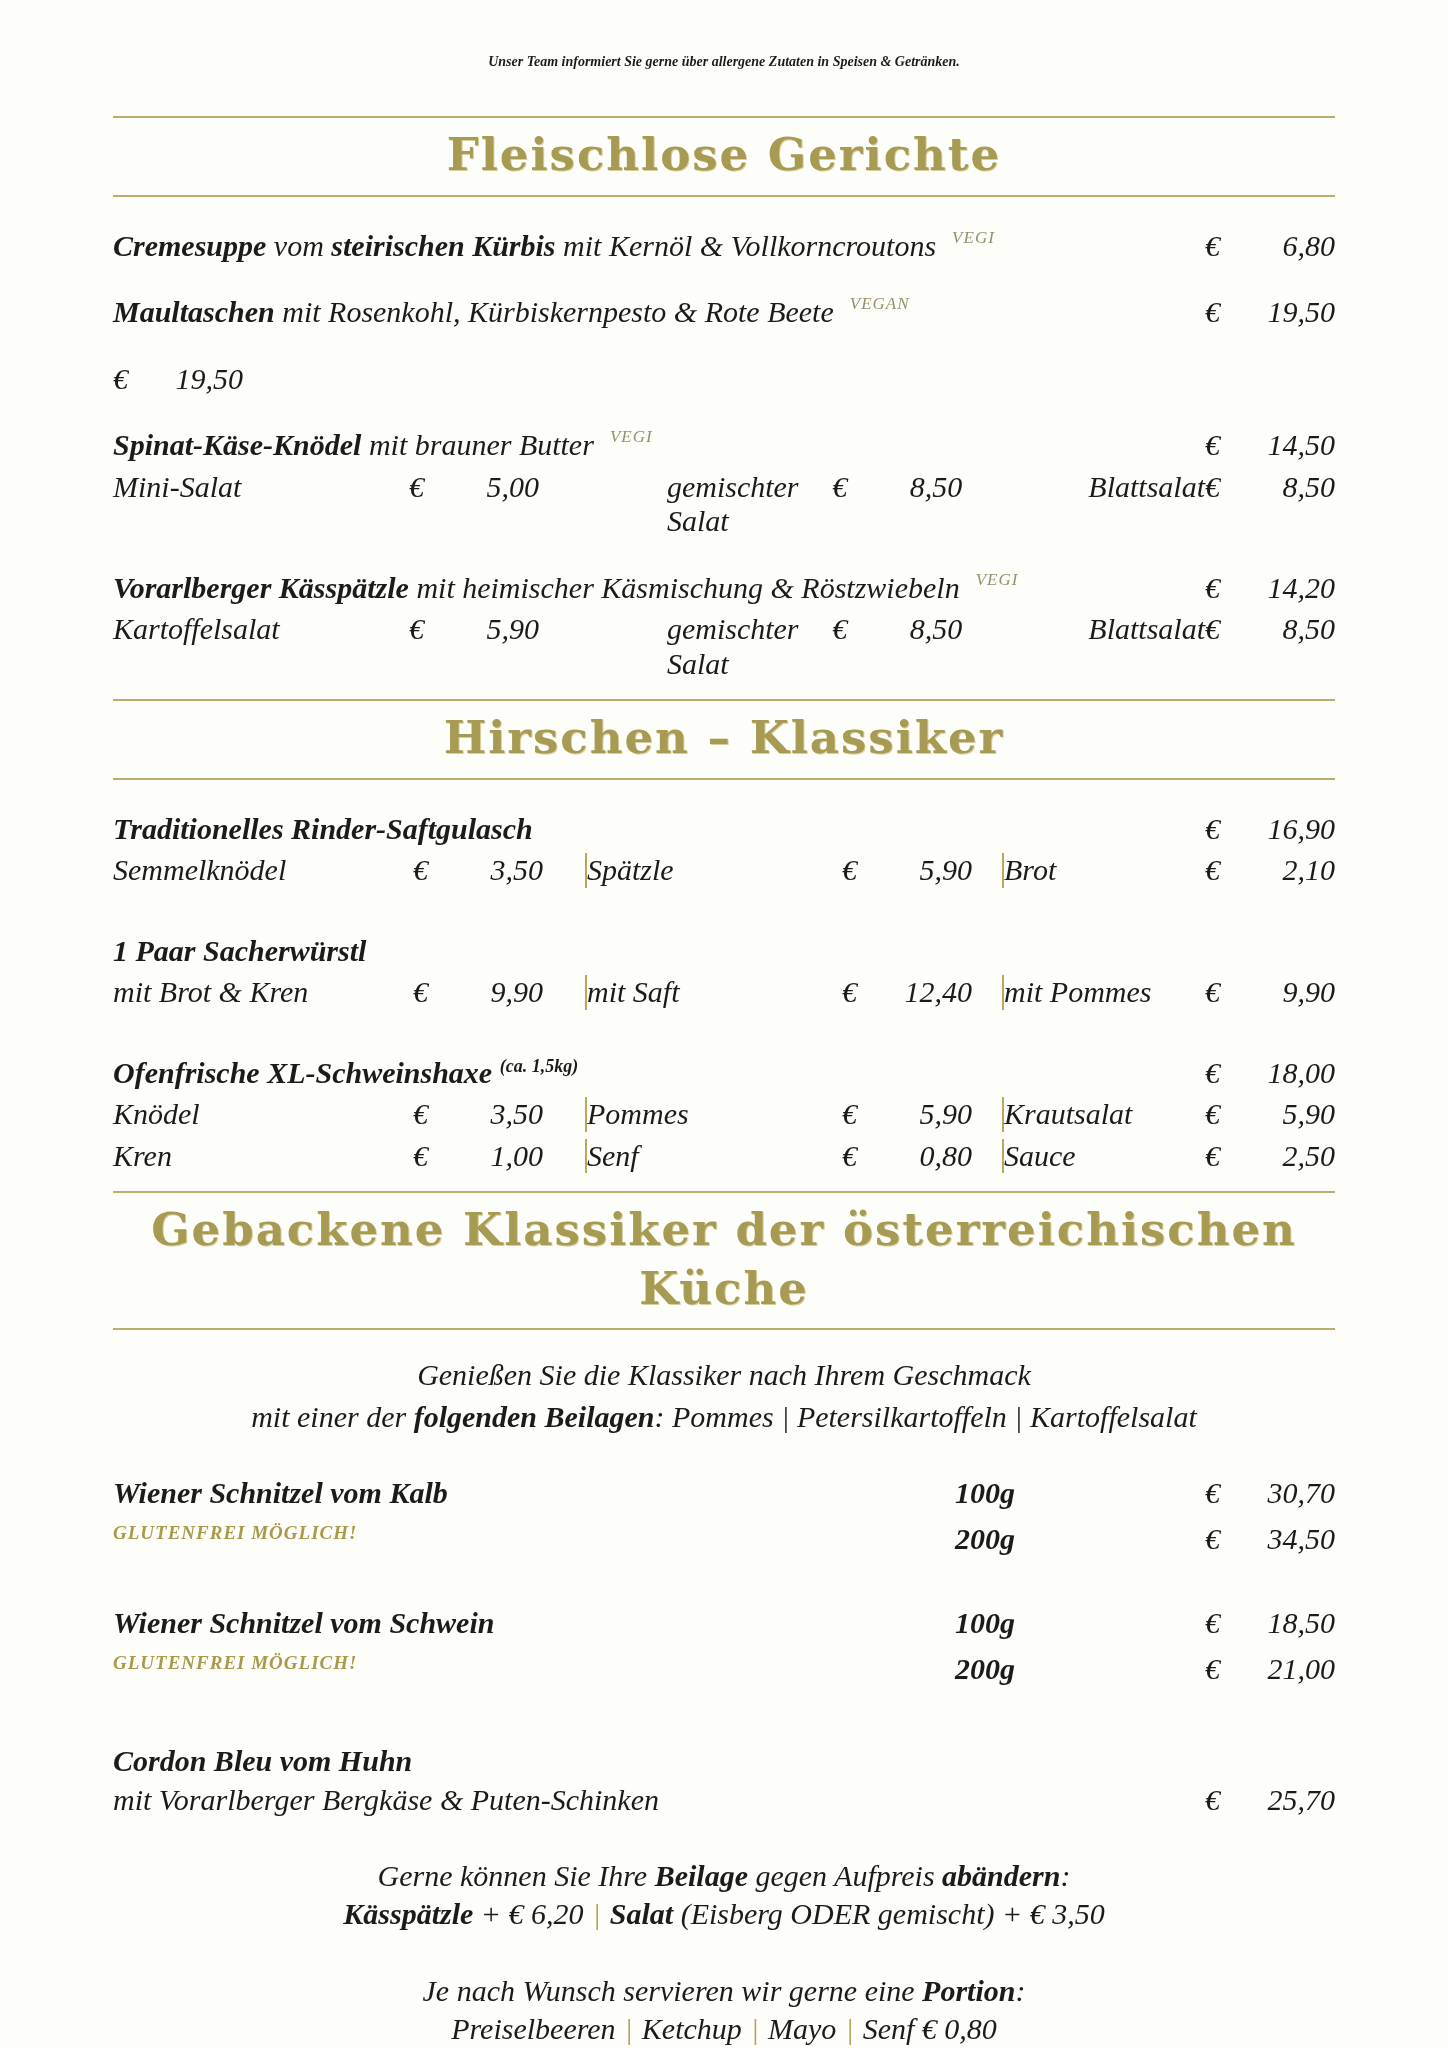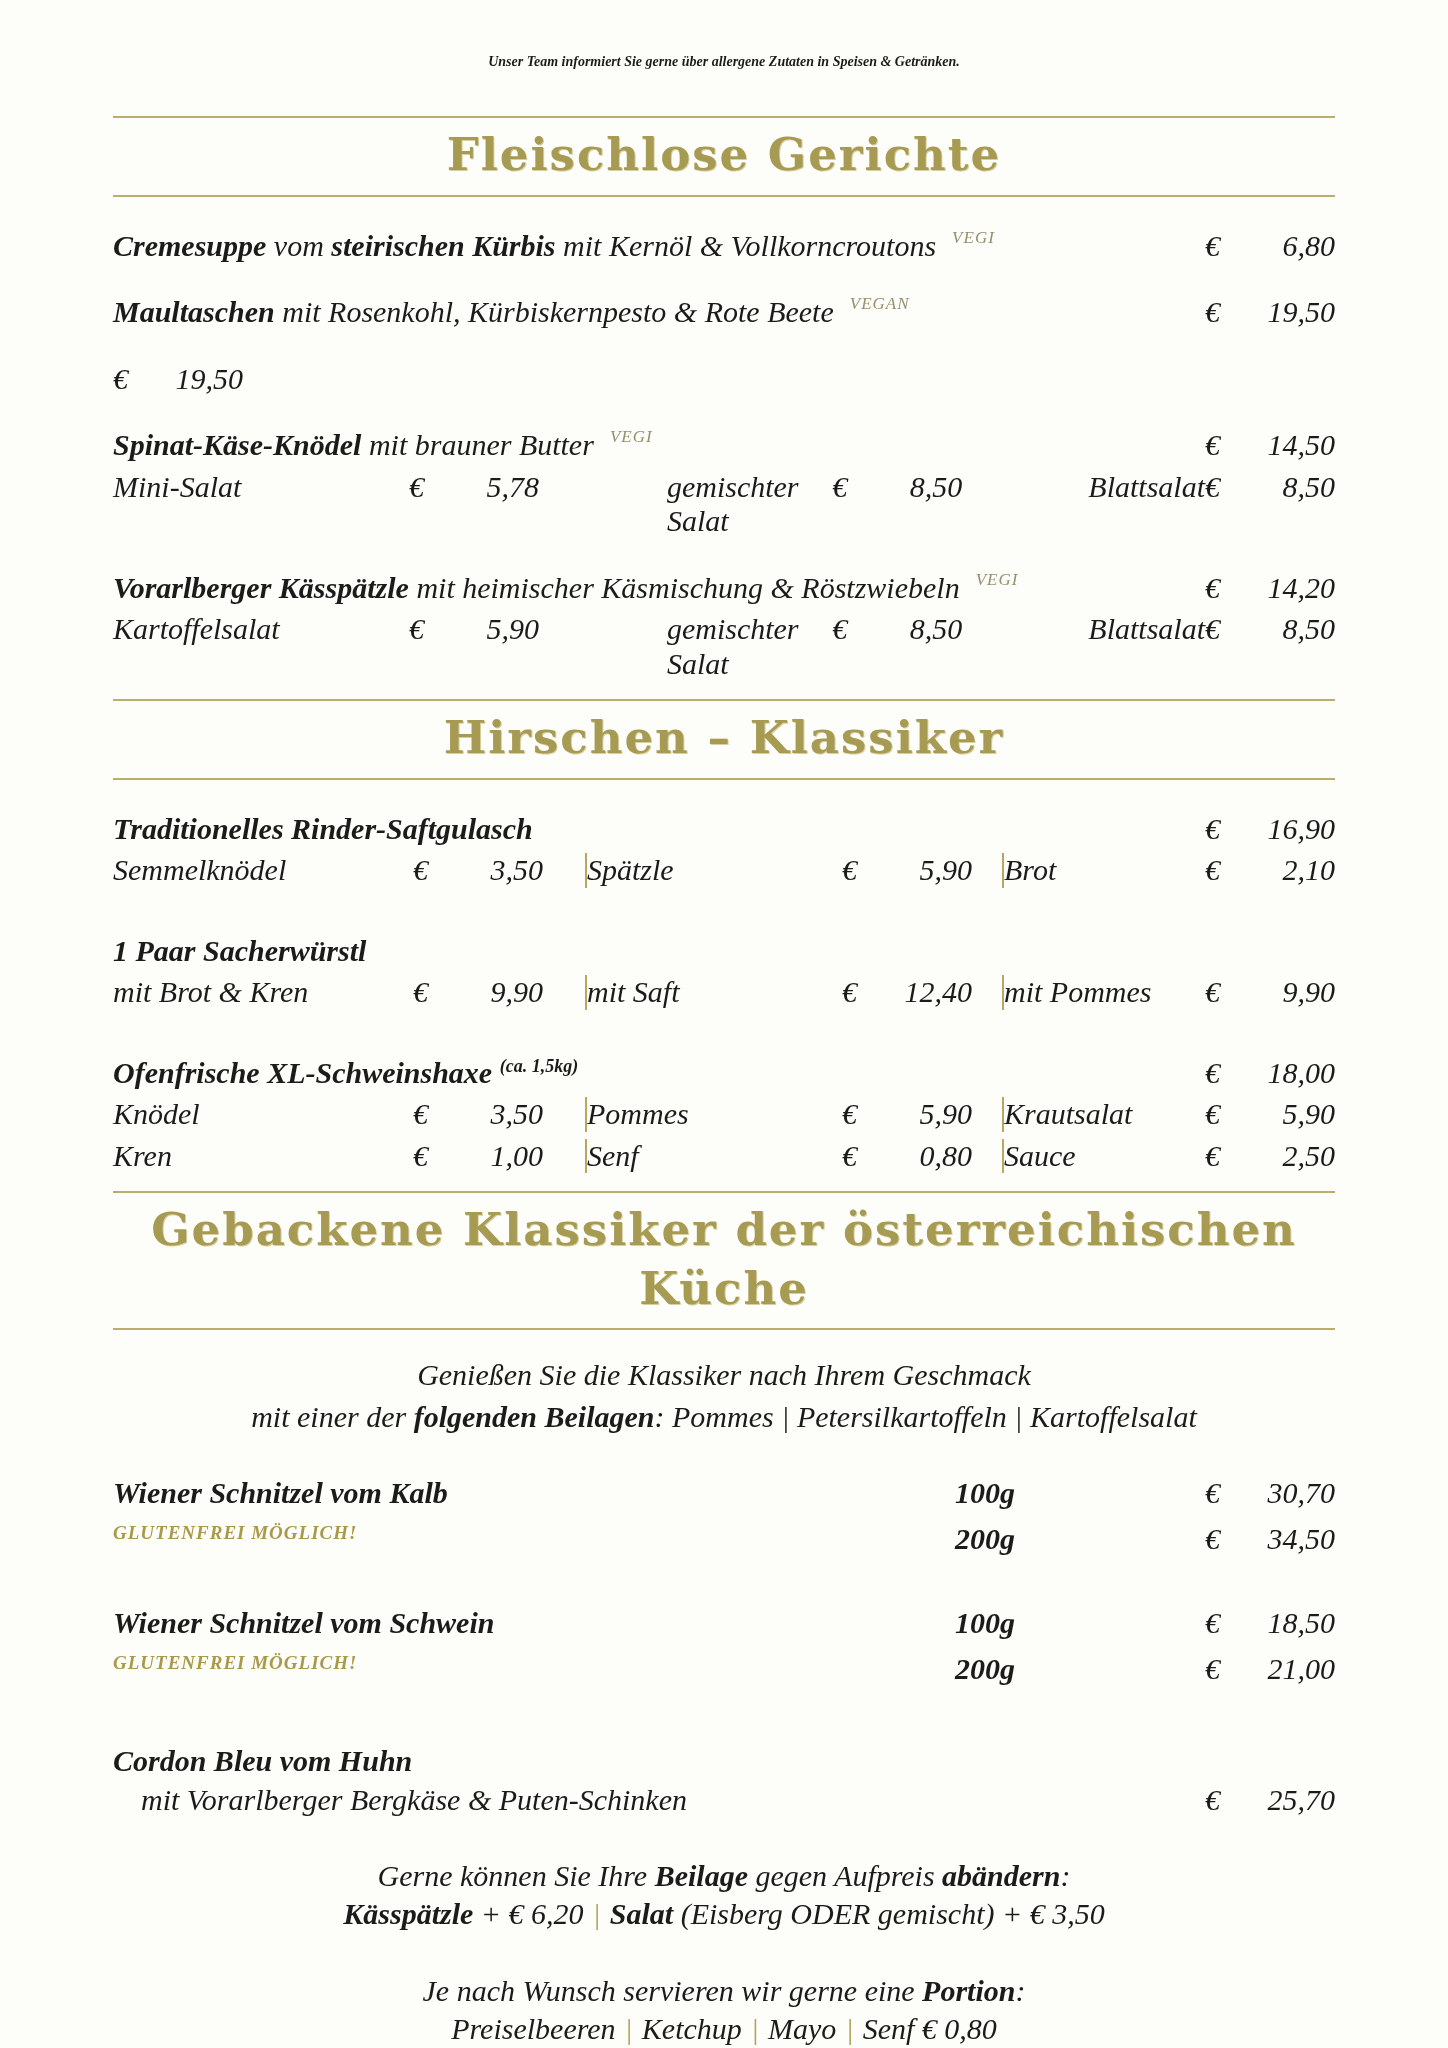--- a/index.html
+++ b/index.html
@@ -25,21 +25,21 @@
     font-size:45px;line-height:1.3;
     color:#a79a52;
     letter-spacing:2px;
     padding:8px 0 10px;
     text-shadow:1px 1px 0 #d8cfa0;
   }
 
   .sbody{padding:4px 0 18px;}
 
   .irow{display:flex;align-items:flex-start;font-size:30px;line-height:1.15;margin-top:32px;}
-  .irow.tight{margin-top:4px;margin-left:28px;}
+  .irow.tight{margin-top:4px;}
   .irow .iname{flex:1;}
   .irow b, .subrow b, .cpar b{font-weight:bold;}
   .eur{width:40px;flex:none;}
   .val{width:90px;flex:none;text-align:right;}
 
   .tag{
     font-size:17px;
     color:#95916e;
     letter-spacing:1px;
     margin-left:16px;
@@ -117,21 +117,21 @@
 
     <div class="irow">
       <span class="iname"><b>Spinat-Käse-Knödel</b><span> mit brauner Butter</span><span class="tag">VEGI</span></span>
       <span class="eur">€</span>
       <span class="val">14,50</span>
     </div>
     <div class="subrow nopipe">
       <span class="sc sc1">
           <span class="lbl">Mini-Salat</span>
           <span class="eur">€</span>
-          <span class="val">5,78</span>
+          <span class="val">5,00</span>
         </span>
       <span class="sc sc2">
           <span class="lbl">gemischter Salat</span>
           <span class="eur">€</span>
           <span class="val">8,50</span>
         </span>
       <span class="sc sc3">
           <span class="lbl">Blattsalat</span>
           <span class="eur">€</span>
           <span class="val">8,50</span>

